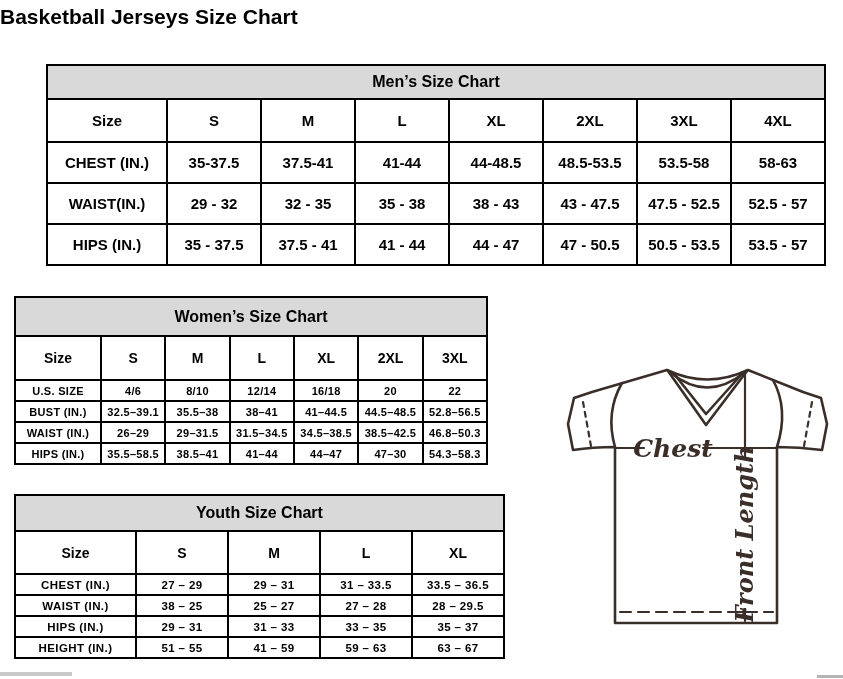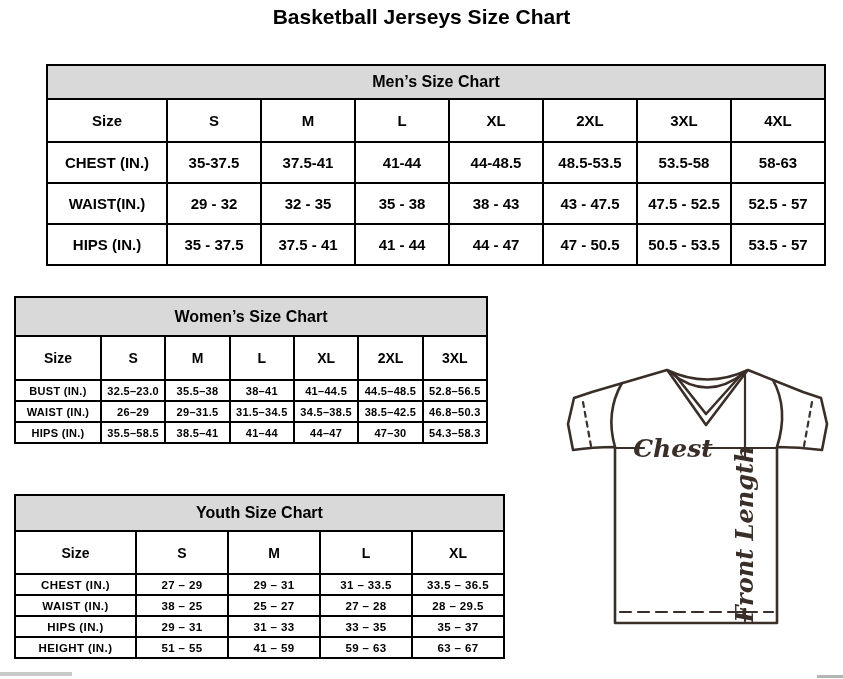--- a/index.html
+++ b/index.html
@@ -1,18 +1,18 @@
 <!DOCTYPE html>
 <html><head>
 <meta charset="utf-8">
 <style>
   html,body{margin:0;padding:0;background:#fff;}
   body{width:843px;height:679px;position:relative;overflow:hidden;
        font-family:"Liberation Sans",sans-serif;color:#000;}
-  .page-title{position:absolute;top:5px;left:0;width:843px;text-align:center;
+  .page-title{position:absolute;top:5px;left:0;width:843px;
        font-size:21px;font-weight:bold;}
   .tblwrap{position:absolute;}
   table{border-collapse:collapse;table-layout:fixed;width:100%;}
   td{border:2px solid #000;text-align:center;vertical-align:middle;
      font-weight:bold;padding:0;overflow:hidden;white-space:nowrap;}
   td.hdr{background:#d9d9d9;font-size:16px;}
   
   .men{left:14px;top:64px;width:780px;padding-left:32px;}
   .men td.hdr{height:32px;}
   .men tr.szrow td{height:41px;font-size:15px;}
@@ -119,22 +119,31 @@
     <tr class="szrow">
       <td class="rl" style="font-size:14px">Size</td>
       <td>S</td>
       <td>M</td>
       <td>L</td>
       <td>XL</td>
       <td>2XL</td>
       <td>3XL</td>
     </tr>
     <tr class="datarow">
+      <td class="rl">U.S. SIZE</td>
+      <td>4/6</td>
+      <td>8/10</td>
+      <td>12/14</td>
+      <td>16/18</td>
+      <td>20</td>
+      <td>22</td>
+    </tr>
+    <tr class="datarow">
       <td class="rl">BUST (IN.)</td>
-      <td>32.5–23.0</td>
+      <td>32.5–39.1</td>
       <td>35.5–38</td>
       <td>38–41</td>
       <td>41–44.5</td>
       <td>44.5–48.5</td>
       <td>52.8–56.5</td>
     </tr>
     <tr class="datarow">
       <td class="rl">WAIST (IN.)</td>
       <td>26–29</td>
       <td>29–31.5</td>

